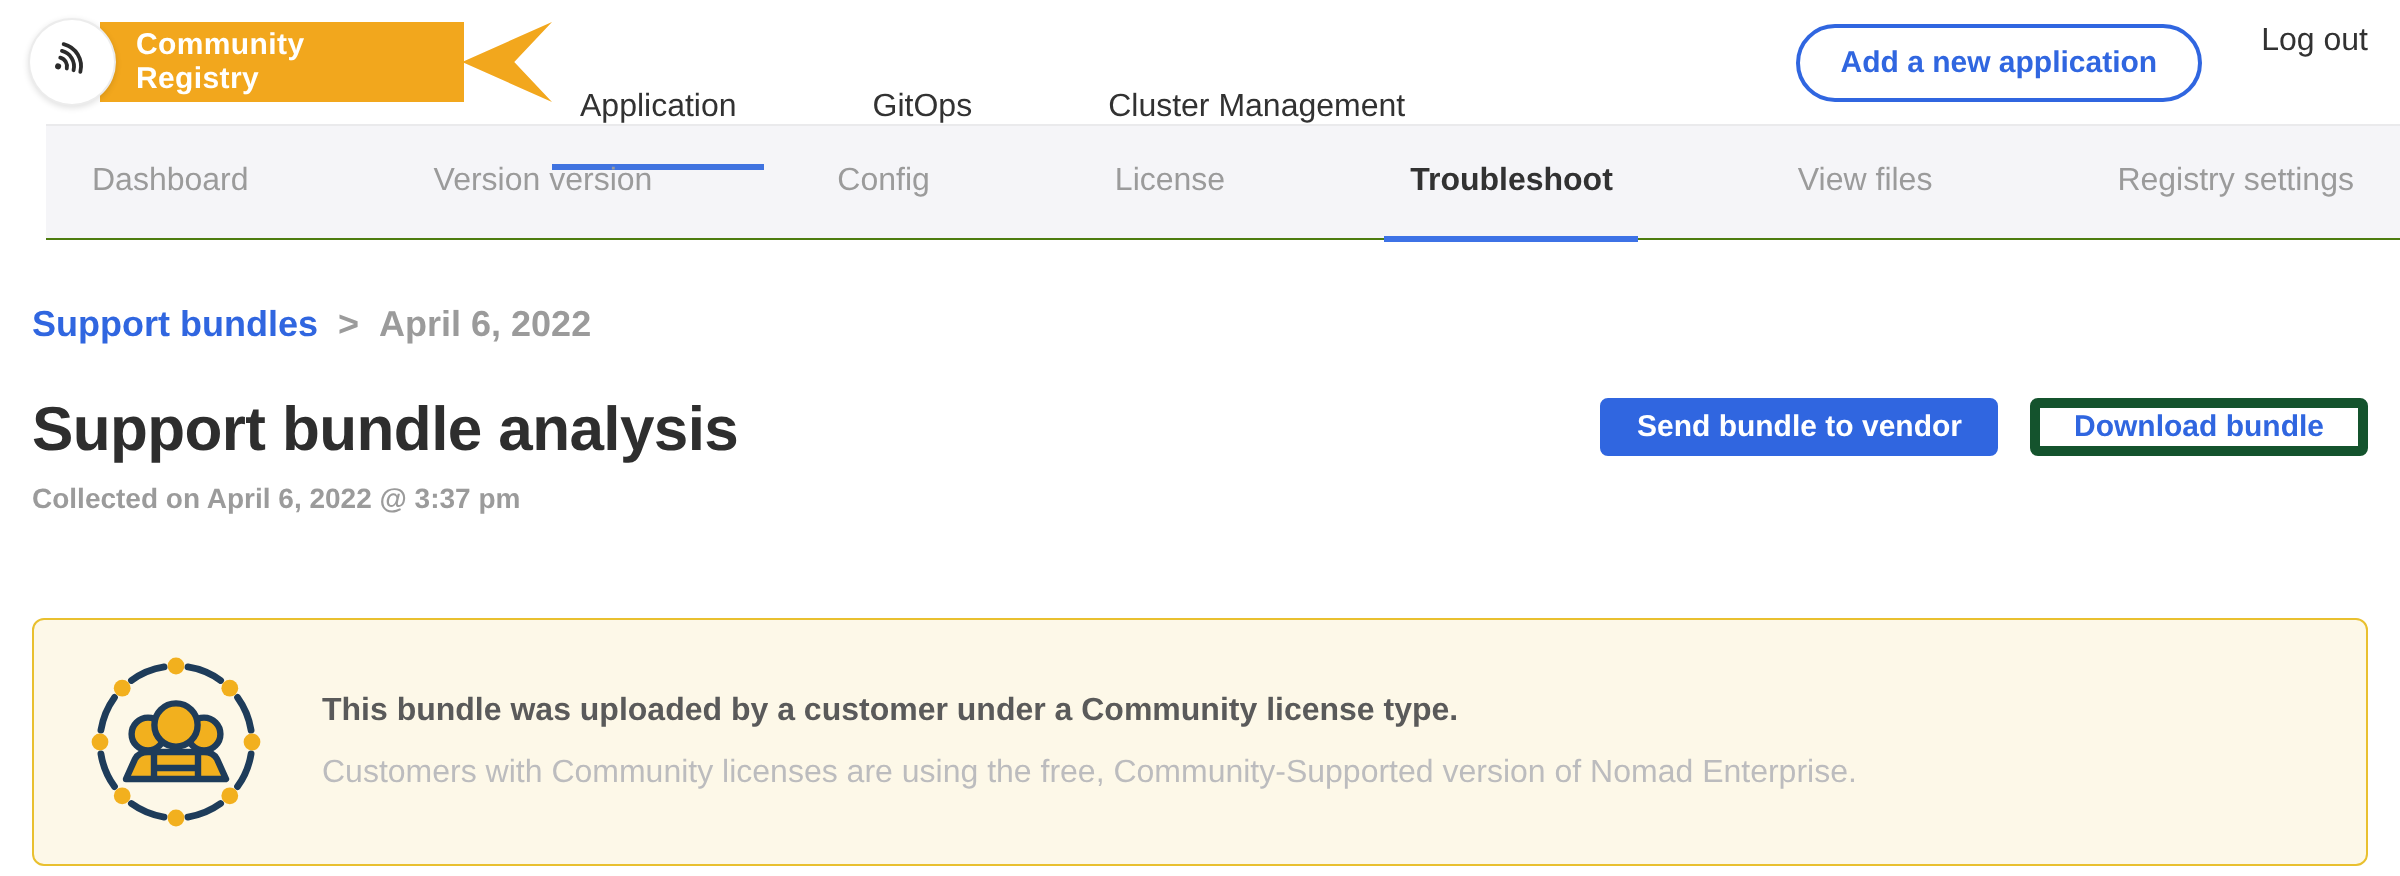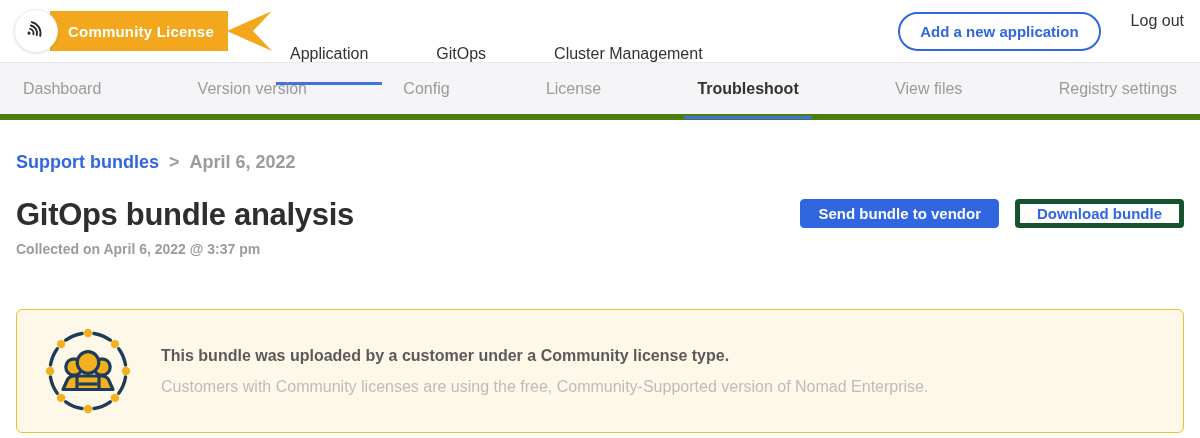--- a/index.html
+++ b/index.html
@@ -24,22 +24,22 @@
   .main-tab.active::after { content: ""; position: absolute; left: 0; right: 0; bottom: 0;
     height: 3px; background: #4073e0; }
 
   .topnav-right { margin-left: auto; display: flex; align-items: flex-start; gap: 30px; }
   .pill-btn { border: 2px solid #3066e0; background: #fff; color: #3066e0; font-weight: 700;
     font-size: 15px; border-radius: 20px; padding: 9px 20px; cursor: pointer;
     font-family: inherit; }
   .logout { font-size: 16px; color: #323232; cursor: pointer; text-decoration: none; }
 
   
-  .subnav { height: 58px; background: #f5f5f8; border-top: 1px solid #eaeaec; border-bottom: 6px solid #4d7c0f;
-    display: flex; justify-content: space-between; align-items: center; padding: 0 10px; }
+  .subnav { height: 58px; background: #f5f5f8; border-top: 1px solid #eaeaec; border-bottom: 1px solid #4d7c0f;
+    display: flex; justify-content: space-between; align-items: center; padding: 0 10px; margin-left: 23px; }
   .subnav-item { font-size: 16px; color: #9b9b9b; text-decoration: none; height: 58px;
     display: flex; align-items: center; padding: 0 13px; position: relative; cursor: pointer; }
   .subnav-item.active { color: #323232; font-weight: 700; }
   .subnav-item.active::after { content: ""; position: absolute; left: 0; right: 0; bottom: -1px;
     height: 3px; background: #3d72e6; }
 
   
   main { padding: 0 16px; }
   .breadcrumb { margin-top: 32px; font-size: 18px; font-weight: 700; display: flex; align-items: center; gap: 10px; }
   .breadcrumb a { color: #3066e0; text-decoration: none; cursor: pointer; }
@@ -74,21 +74,21 @@
           <g transform="rotate(14 22 22)" stroke="#2b2b2b" stroke-width="3" stroke-linecap="round">
             <circle cx="13" cy="31" r="1.4" fill="#2b2b2b" stroke-width="2"></circle>
             <path d="M13 24 A7 7 0 0 1 20 31"></path>
             <path d="M13 18.5 A12.5 12.5 0 0 1 25.5 31"></path>
             <path d="M13 13 A18 18 0 0 1 31 31"></path>
           </g>
         </svg>
       </span>
     </div>
     <div class="badge">
-      <span class="badge-body">Community License</span>
+      <span class="badge-body">Community Registry</span>
       <span class="badge-tail"></span>
     </div>
   </div>
 
   <nav class="main-tabs">
     <a class="main-tab active">Application</a>
     <a class="main-tab">GitOps</a>
     <a class="main-tab">Cluster Management</a>
   </nav>
 
@@ -111,21 +111,21 @@
 <main>
 
   <div class="breadcrumb">
     <a>Support bundles</a>
     <span class="sep">&gt;</span>
     <span class="current">April 6, 2022</span>
   </div>
 
   <div class="title-row">
     <div>
-      <h1 class="page-title">GitOps bundle analysis</h1>
+      <h1 class="page-title">Support bundle analysis</h1>
       <p class="collected">
         <span>Collected on</span>
         <span>April 6, 2022 @ 3:37 pm</span>
       </p>
     </div>
     <div class="actions">
       <button class="btn btn-primary">Send bundle to vendor</button>
       <button class="btn btn-secondary">Download bundle</button>
     </div>
   </div>

